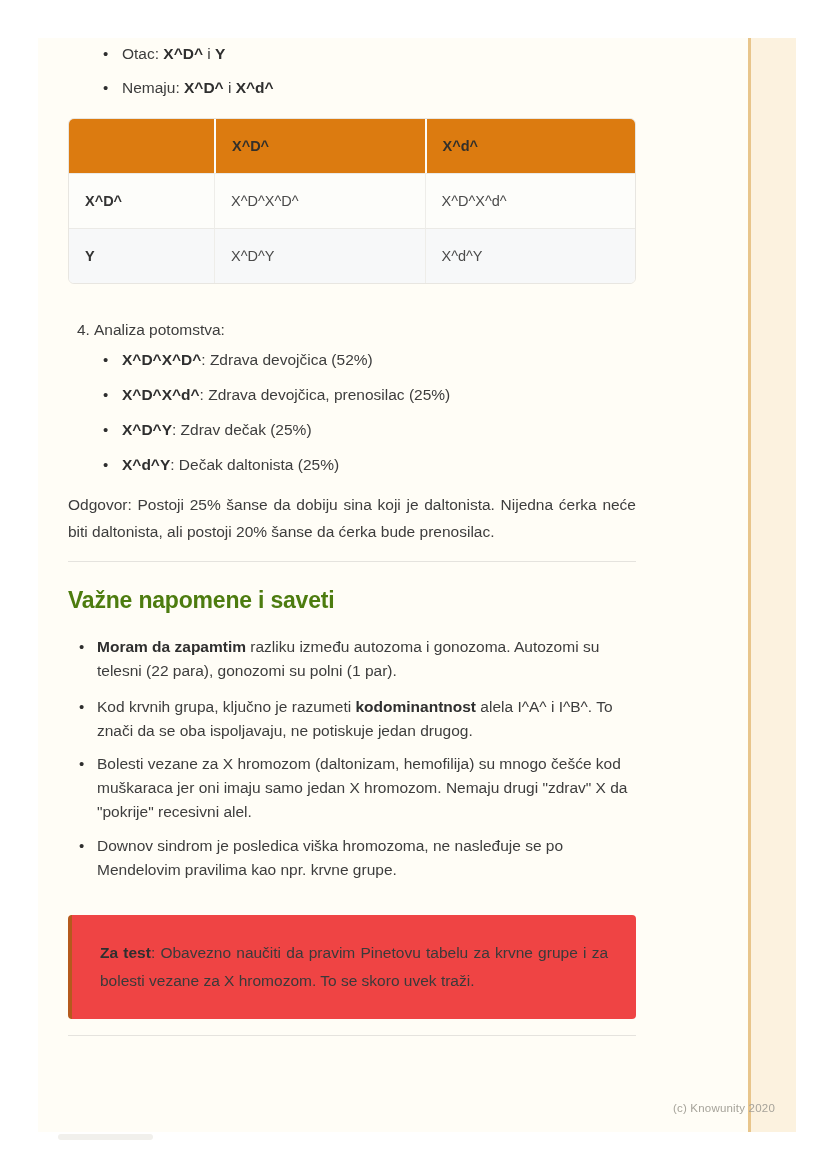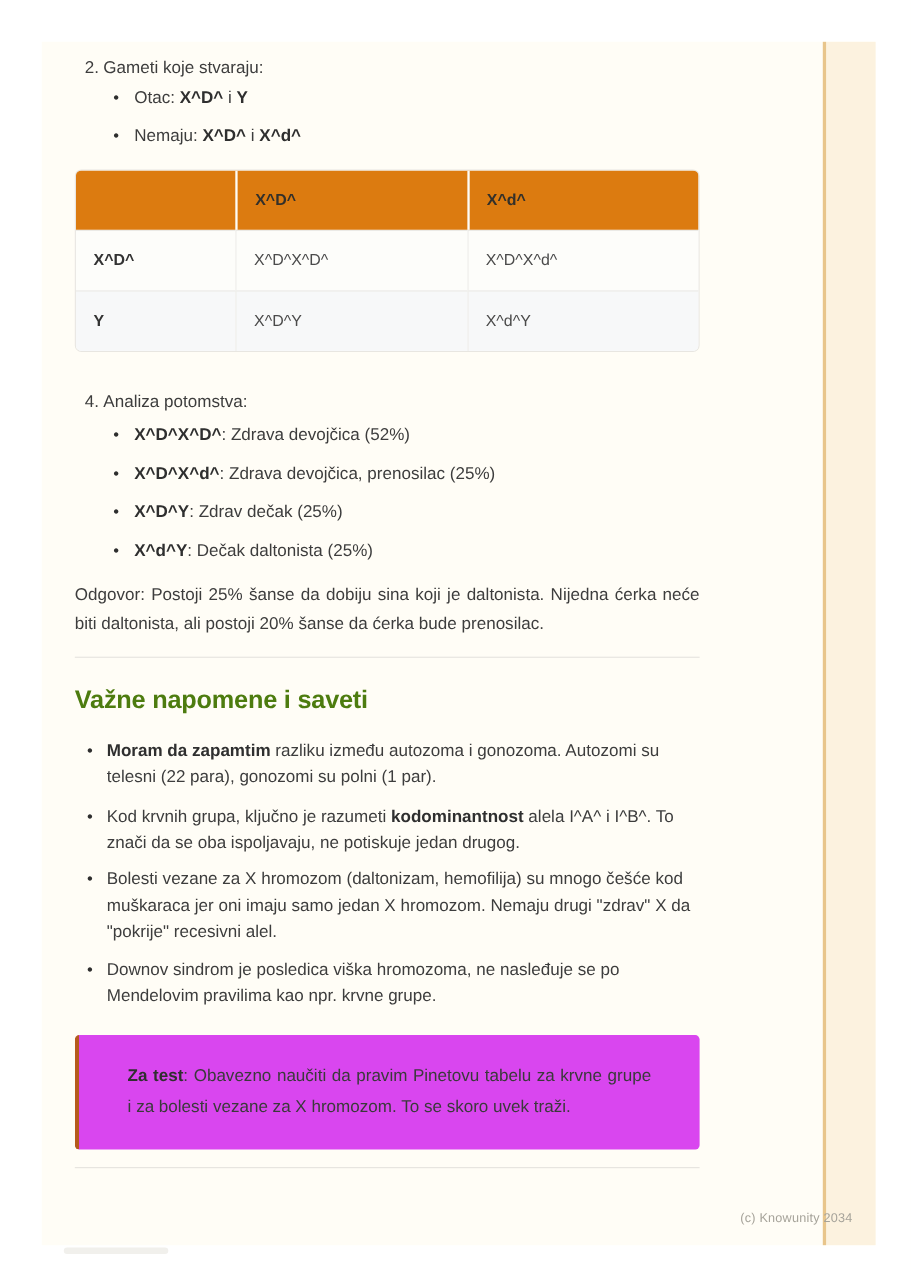--- a/index.html
+++ b/index.html
@@ -109,26 +109,26 @@
   .nb1 { margin-top: 21px; }
   .nb2 { margin-top: 12px; }
   .nb3 { margin-top: 9px; }
   .nb4 { margin-top: 10px; }
   .gap4  { margin-top: 4px; }
   .gap6  { margin-top: 6px; }
   .gap10 { margin-top: 10px; }
   .gap11 { margin-top: 11px; }
 
   .callout {
-    margin-top: 23px;
+    margin-top: 33px;
     width: 568px;
-    background: #d946ef;
+    background: #ef4444;
     border-left: 4px solid #b55a1d;
     border-radius: 4px;
-    padding: 24px 44px;
+    padding: 24px 28px;
     line-height: 28px;
     text-align: justify;
     color: #3a3a3a;
   }
 
   .footer {
     position: absolute;
     top: 1102px;
     right: 53px;
     font-size: 11.5px;
@@ -146,23 +146,20 @@
 </style>
 </head>
 <body>
 
 <div class="page">
   <div class="edge-band"></div>
   <div class="edge-line"></div>
 
   <div class="content">
 
-    <div class="num-title mt12">
-      <span class="num">2.</span><span>Gameti koje stvaraju:</span>
-    </div>
 
     <div class="li sub gap4">
       <span class="dot">•</span>
       <span><span>Otac: </span><span class="b">X^D^</span><span> i </span><span class="b">Y</span></span>
     </div>
     <div class="li sub gap10">
       <span class="dot">•</span>
       <span><span>Nemaju: </span><span class="b">X^D^</span><span> i </span><span class="b">X^d^</span></span>
     </div>
 
@@ -230,13 +227,13 @@
     <div class="callout">
       <span><span class="b">Za test</span><span>: Obavezno naučiti da pravim Pinetovu tabelu za krvne grupe i za bolesti vezane za X hromozom. To se skoro uvek traži.</span></span>
     </div>
 
     <div class="rule"></div>
 
   </div>
 </div>
 
 <div class="smudge"></div>
-<div class="footer">(c) Knowunity 2034</div>
+<div class="footer">(c) Knowunity 2020</div>
 
 </body></html>

